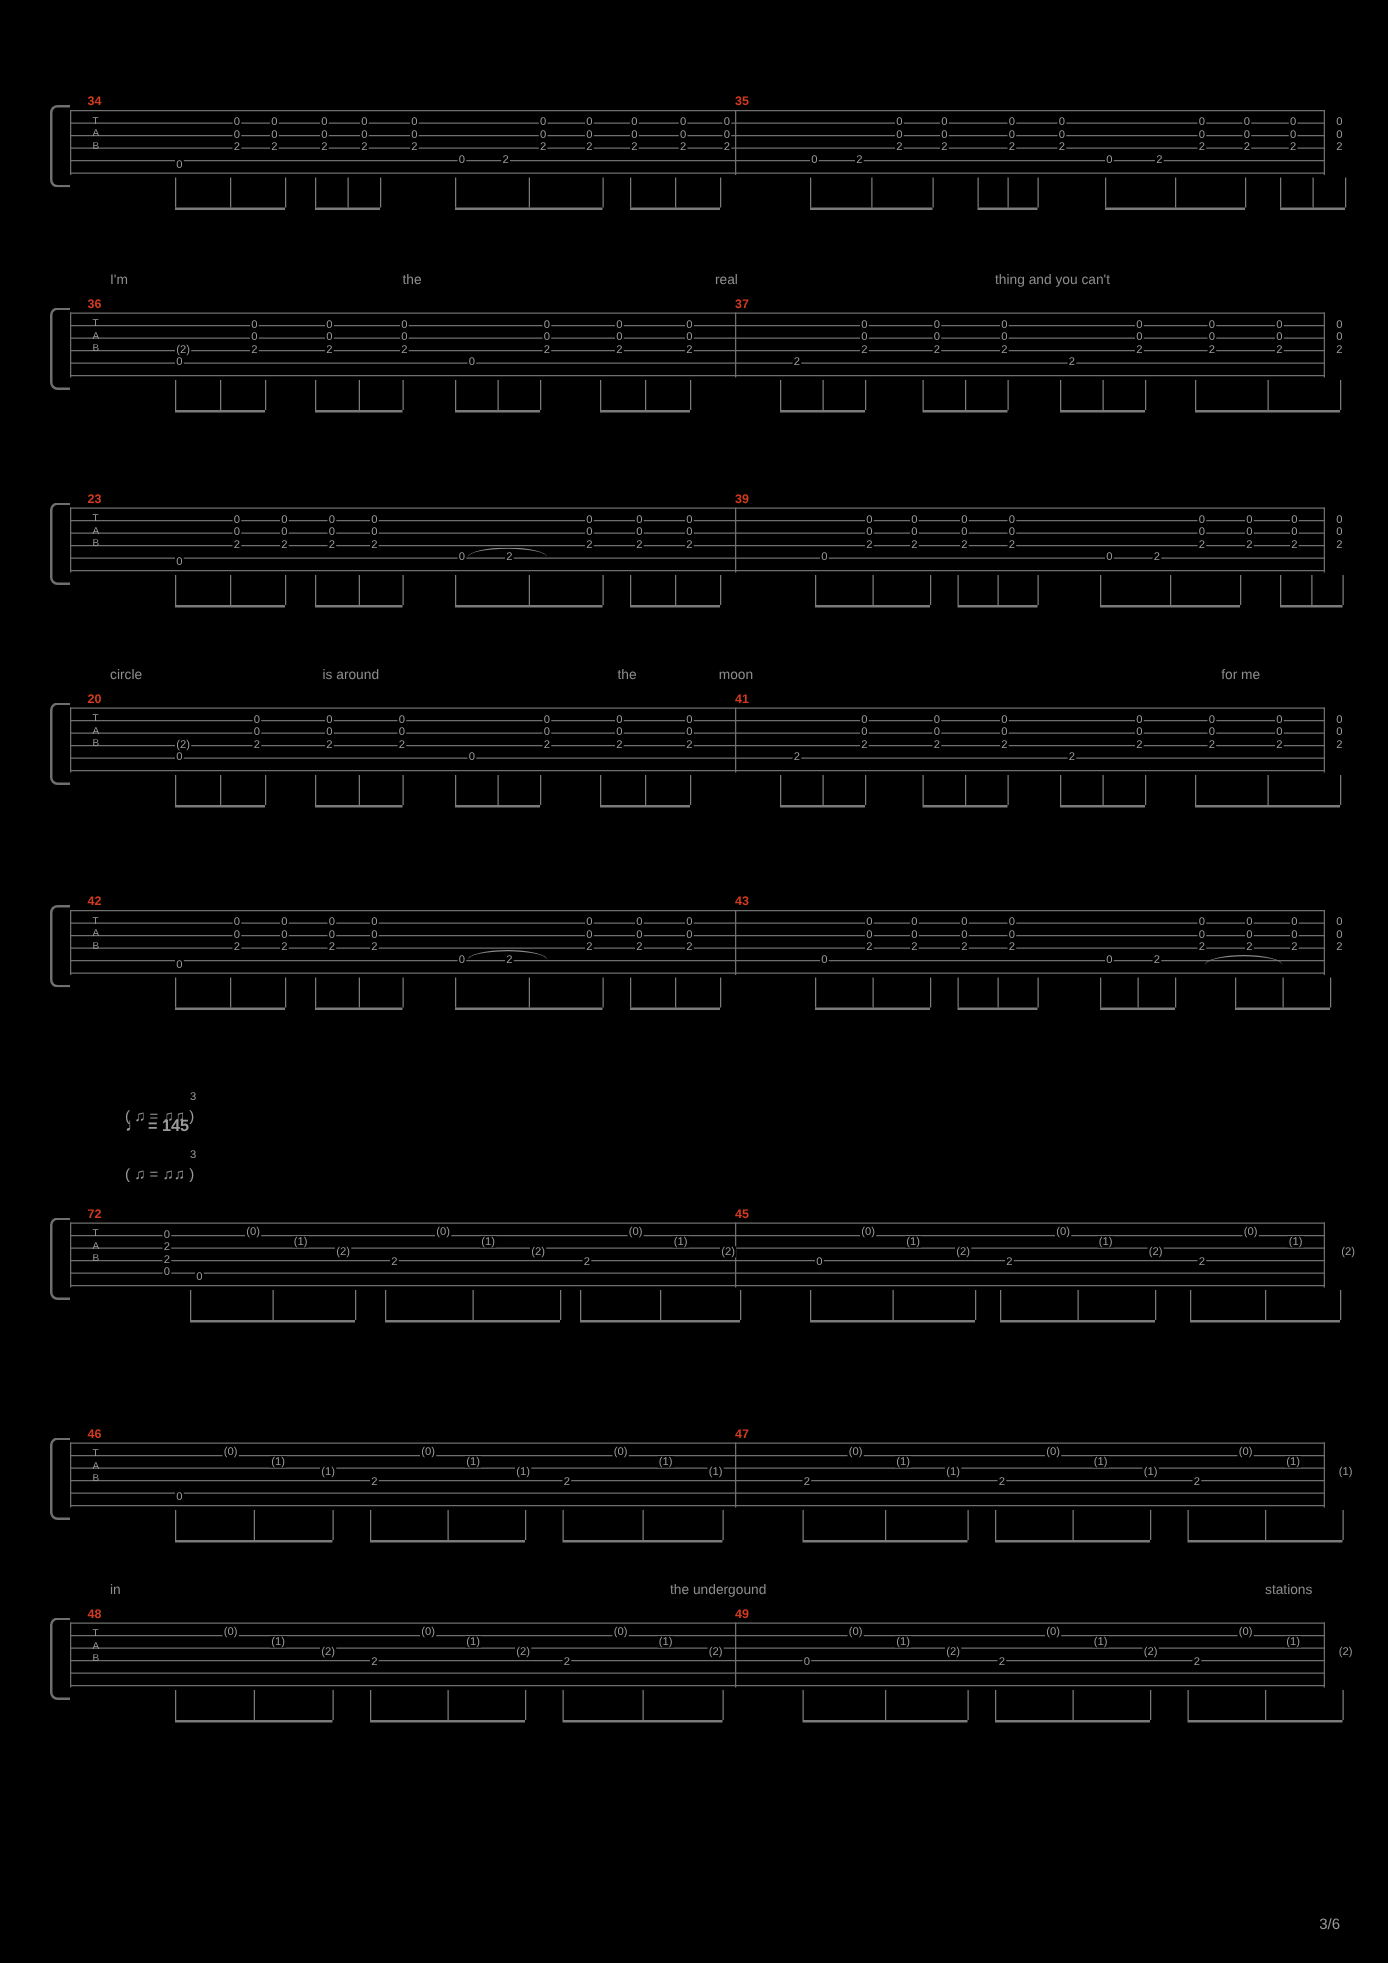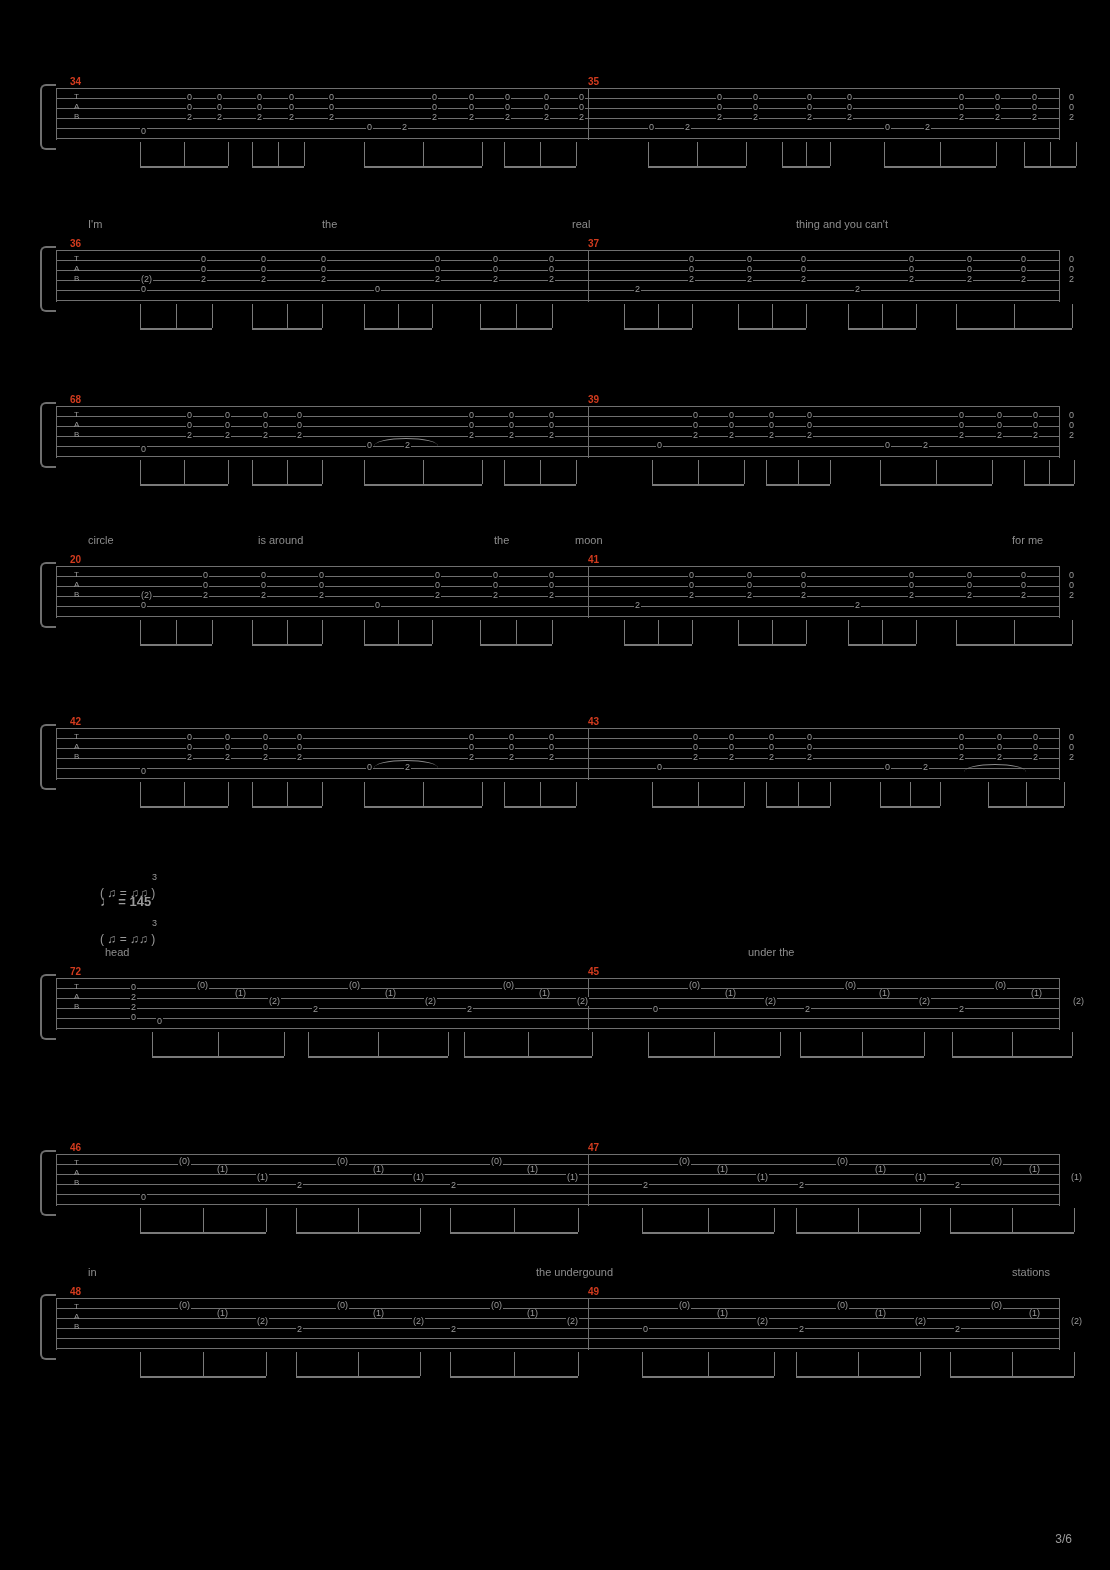--- a/index.html
+++ b/index.html
@@ -371,29 +371,29 @@
       <div class="stem" style="left:790px;top:54px;height:24px;"></div>
       <div class="stem" style="left:758px;top:54px;height:24px;"></div>
       <div class="beam" style="left:840px;top:78px;width:112px;"></div>
       <div class="stem" style="left:840px;top:54px;height:24px;"></div>
       <div class="stem" style="left:952px;top:54px;height:24px;"></div>
       <div class="stem" style="left:896px;top:54px;height:24px;"></div>
       <div class="beam" style="left:984px;top:78px;width:50px;"></div>
       <div class="stem" style="left:984px;top:54px;height:24px;"></div>
       <div class="stem" style="left:1034px;top:54px;height:24px;"></div>
       <div class="stem" style="left:1009px;top:54px;height:24px;"></div>
-      <div class="measnum" style="left:30px;top:-12px;">68</div>
+      <div class="measnum" style="left:30px;top:-12px;">23</div>
       <div class="measnum" style="left:548px;top:-12px;">39</div>
     </div>
     <div class="lyrics" style="top:534px;">
       <span class="lyric" style="left:88px;">circle</span>
       <span class="lyric" style="left:258px;">is around</span>
       <span class="lyric" style="left:494px;">the</span>
       <span class="lyric" style="left:575px;">moon</span>
-      <span class="lyric" style="left:1012px;">for me</span>
+      <span class="lyric" style="left:977px;">for me</span>
     </div>
     <div class="system" style="top:566px;height:70px;">
       <div class="brace"></div>
       <div class="stave">
         <div class="line l0"></div>
         <div class="line l1"></div>
         <div class="line l2"></div>
         <div class="line l3"></div>
         <div class="line l4"></div>
         <div class="line l5"></div>
@@ -584,24 +584,20 @@
       <div class="stem" style="left:840px;top:54px;height:24px;"></div>
       <div class="stem" style="left:900px;top:54px;height:24px;"></div>
       <div class="stem" style="left:870px;top:54px;height:24px;"></div>
       <div class="beam" style="left:948px;top:78px;width:76px;"></div>
       <div class="stem" style="left:948px;top:54px;height:24px;"></div>
       <div class="stem" style="left:1024px;top:54px;height:24px;"></div>
       <div class="stem" style="left:986px;top:54px;height:24px;"></div>
       <div class="measnum" style="left:30px;top:-12px;">42</div>
       <div class="measnum" style="left:548px;top:-12px;">43</div>
     </div>
-    <div class="lyrics" style="top:946px;">
-      <span class="lyric" style="left:105px;">head</span>
-      <span class="lyric" style="left:748px;">under the</span>
-    </div>
     <div class="system" style="top:978px;height:70px;">
       <div class="brace"></div>
       <div class="stave">
         <div class="line l0"></div>
         <div class="line l1"></div>
         <div class="line l2"></div>
         <div class="line l3"></div>
         <div class="line l4"></div>
         <div class="line l5"></div>
         <div class="barend" style="left:0px;"></div>

